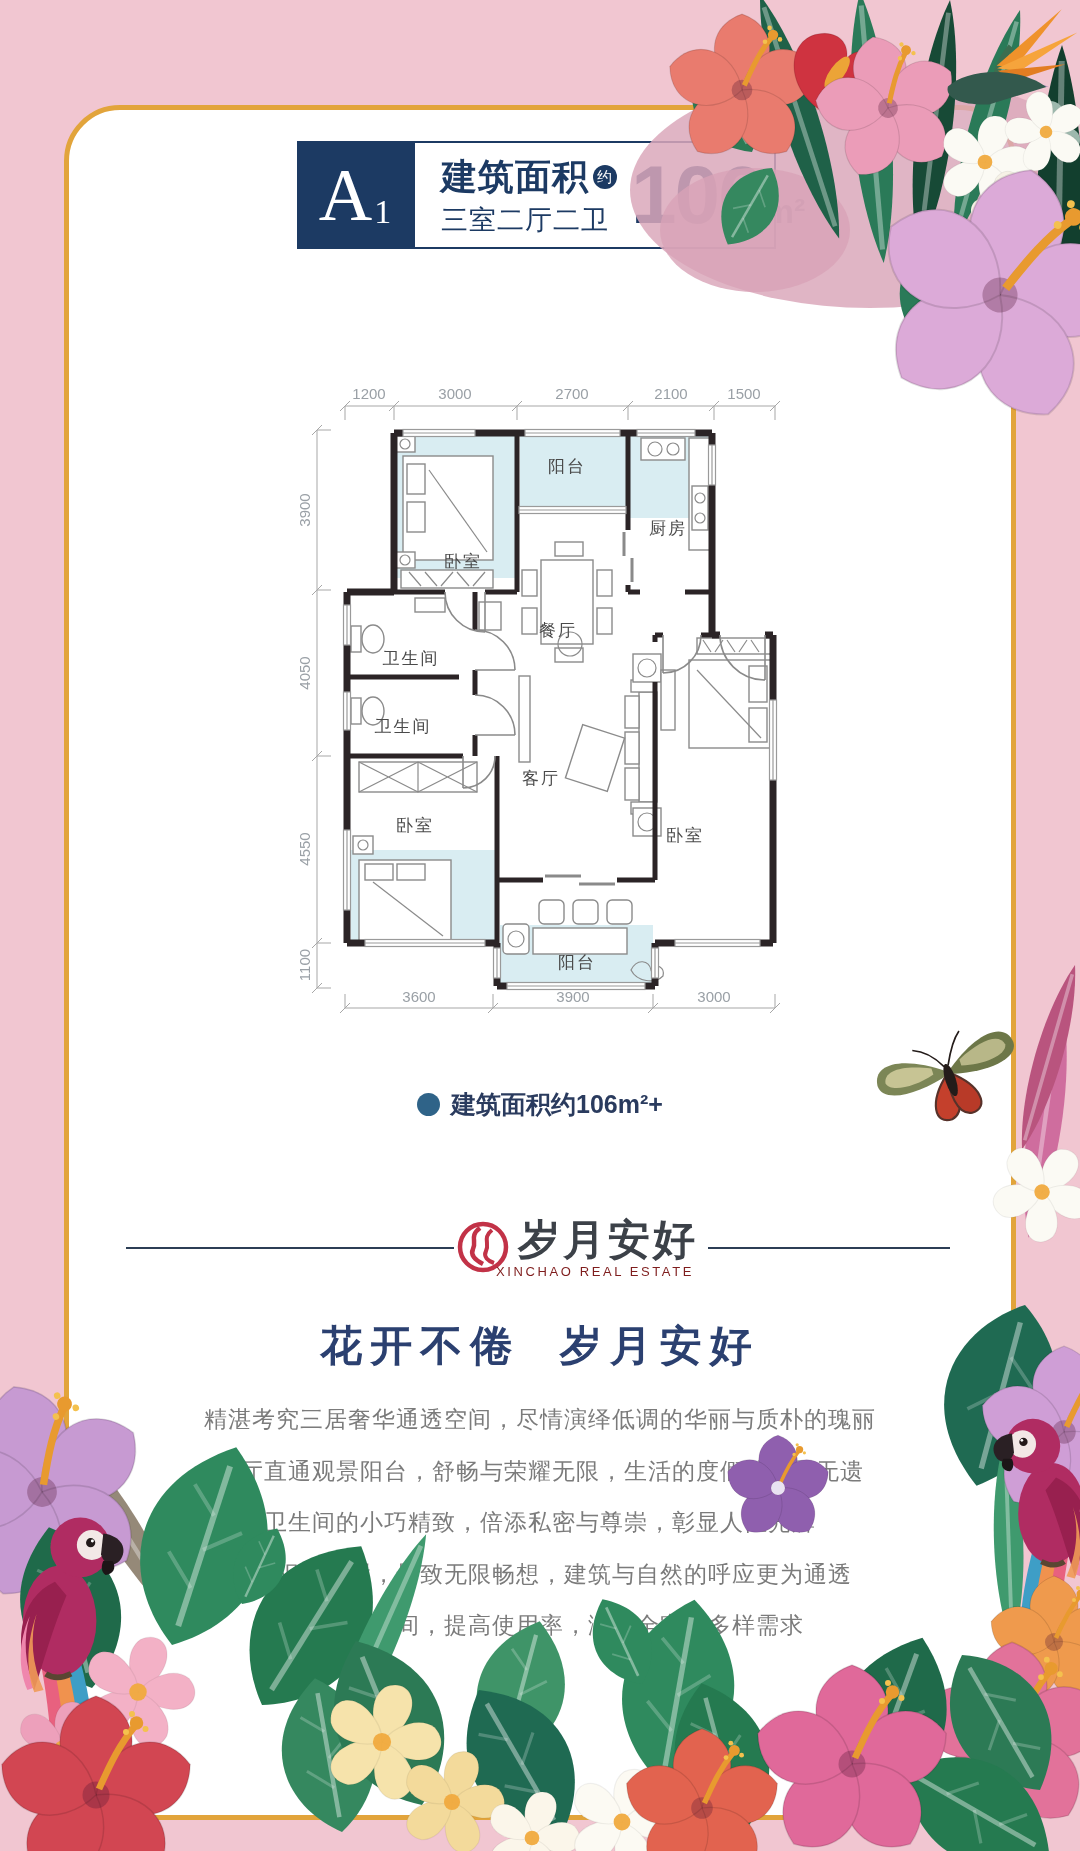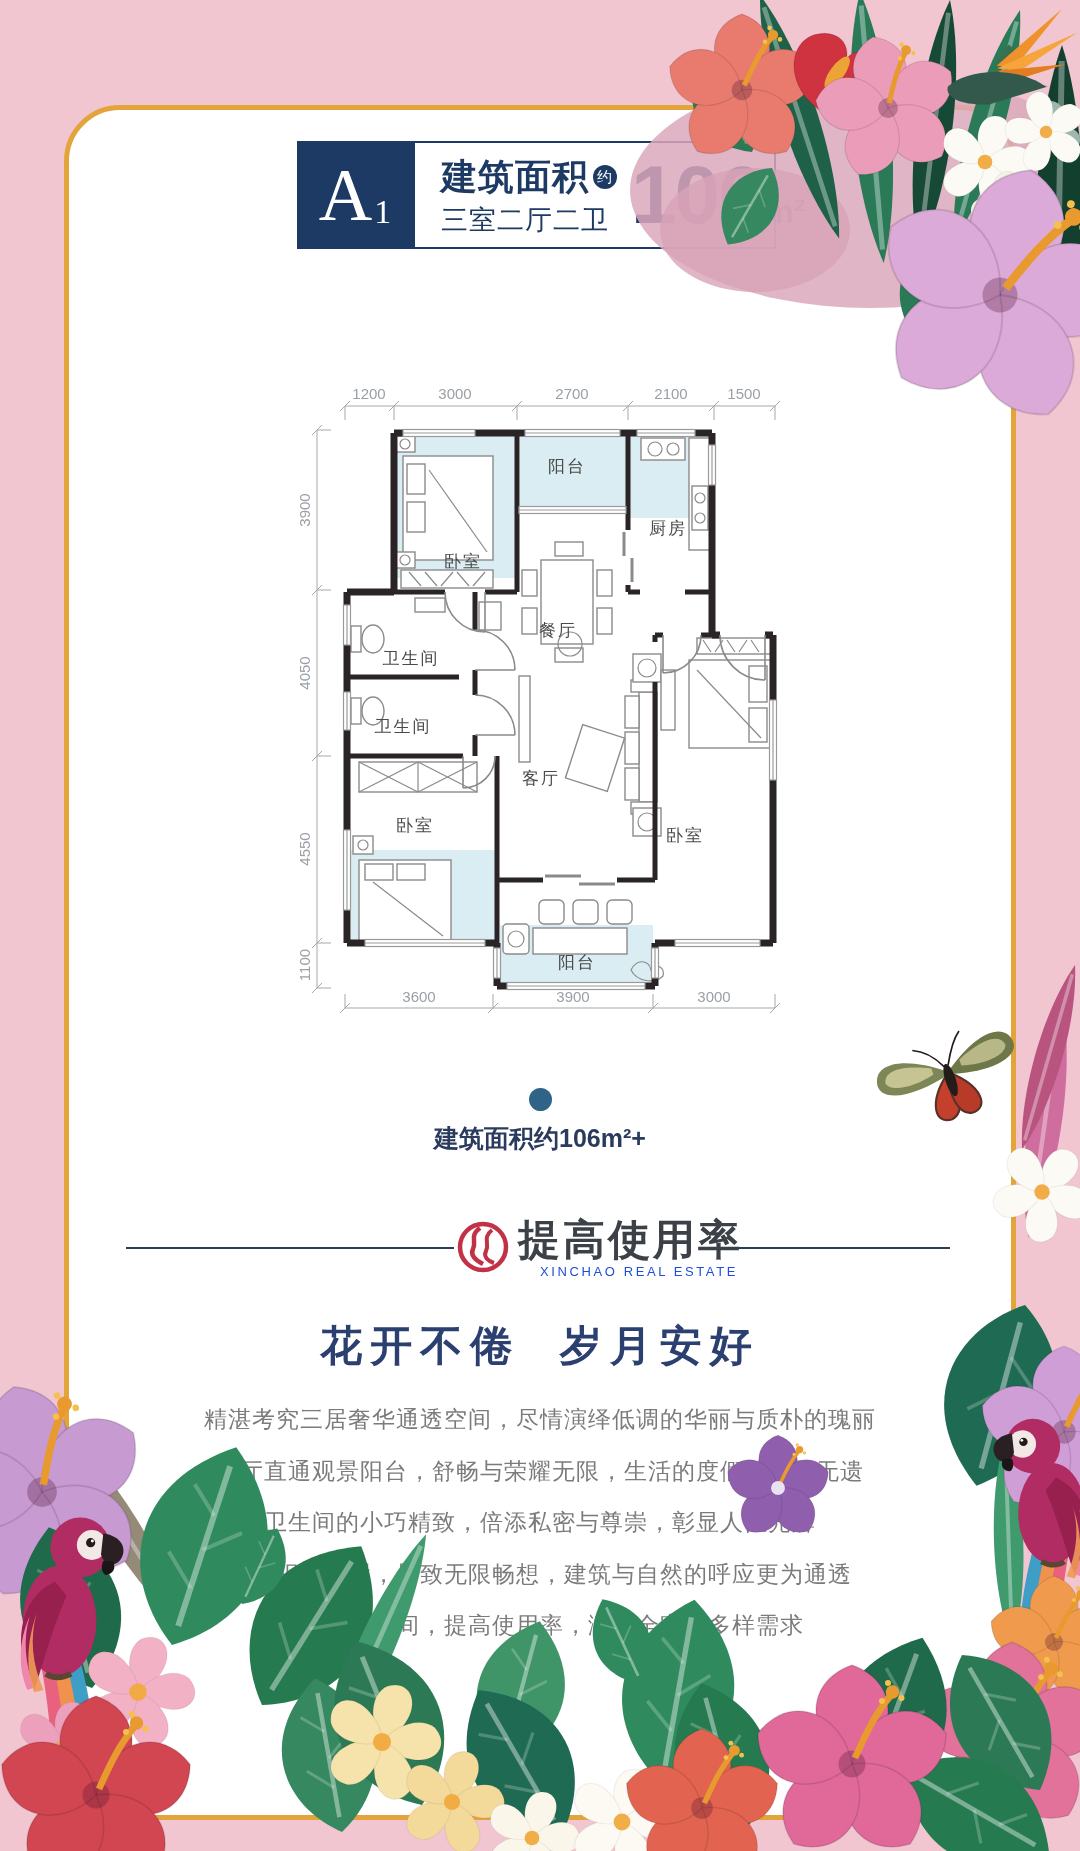--- a/index.html
+++ b/index.html
@@ -33,29 +33,29 @@
   .slide{stroke:#8a8a8a;stroke-width:3;fill:none;}
   .fur{stroke:#8b8b8b;stroke-width:1.4;fill:#ffffff;}
   .furl{stroke:#8b8b8b;stroke-width:1.2;fill:none;}
   .gift{fill:#d9edf2;}
   .dim{stroke:#a7a7a7;stroke-width:1;fill:none;}
   .dimt{font-size:15px;fill:#9aa0a6;}
   .room{font-size:17px;fill:#4a4a4a;letter-spacing:2px;}
   
   .legend{position:absolute;left:64px;top:1088px;width:952px;display:flex;justify-content:center;
           gap:46px;align-items:center;z-index:3;}
-  .litem{display:flex;align-items:center;gap:11px;font-size:25px;font-weight:bold;color:#2a3b5e;flex-direction:column;}
+  .litem{display:flex;align-items:center;gap:11px;font-size:25px;font-weight:bold;color:#2a3b5e;}
   .dotA{width:23px;height:23px;border-radius:50%;background:#2f6388;}
   .dotB{width:23px;height:23px;border-radius:50%;background:#daeef2;}
   
   .logoline{position:absolute;height:2px;background:#2c3e55;top:1247px;z-index:3;}
   .logoicon{position:absolute;left:454px;top:1218px;z-index:3;}
   .logocn{position:absolute;left:518px;top:1212px;font-size:42px;font-weight:bold;color:#3c4148;
           letter-spacing:3px;z-index:3;}
-  .logoen{position:absolute;left:540px;top:1264px;font-size:13px;color:#1d4ed8;letter-spacing:2.6px;z-index:3;}
+  .logoen{position:absolute;left:496px;top:1264px;font-size:13px;color:#7f1d1d;letter-spacing:2.6px;z-index:3;}
   
   .tagline{position:absolute;left:64px;top:1318px;width:952px;text-align:center;font-size:42px;
            font-weight:bold;color:#2b4070;letter-spacing:8px;z-index:3;white-space:pre;}
   .desc{position:absolute;left:190px;top:1390px;width:700px;z-index:3;}
   .desc p{margin:8px;line-height:43.5px;font-size:23px;color:#7b7b7b;letter-spacing:1px;text-align:center;}
   .deco{position:absolute;left:0;top:0;z-index:5;pointer-events:none;}
 </style>
 </head>
 <body>
 
@@ -264,21 +264,21 @@
   </div>
 </div>
 
 <div class="logoline" style="left:126px;width:328px;"></div>
 <div class="logoline" style="left:708px;width:242px;"></div>
 <svg class="logoicon" width="58" height="58" viewBox="-29 -29 58 58">
   <circle r="23" fill="none" stroke="#c23247" stroke-width="4.5"></circle>
   <path d="M-3,-19 C-14,-11 -6,-6 -10,2 C-13,8 -8,13 0,17" stroke="#c23247" stroke-width="4.5" fill="none"></path>
   <path d="M9,-17 C-1,-9 7,-4 3,4 C0,10 5,14 11,16" stroke="#c23247" stroke-width="4" fill="none"></path>
 </svg>
-<div class="logocn">提高使用率</div>
+<div class="logocn">岁月安好</div>
 <div class="logoen">XINCHAO REAL ESTATE</div>
 
 <div class="tagline">花开不倦  岁月安好</div>
 <div class="desc">
   <p>精湛考究三居奢华通透空间，尽情演绎低调的华丽与质朴的瑰丽</p>
   <p>客厅直通观景阳台，舒畅与荣耀无限，生活的度假感表露无遗</p>
   <p>卫生间的小巧精致，倍添私密与尊崇，彰显人性光辉</p>
   <p>超大阳台配置，景致无限畅想，建筑与自然的呼应更为通透</p>
   <p>超大赠送空间，提高使用率，满足全家庭多样需求</p>
 </div>

